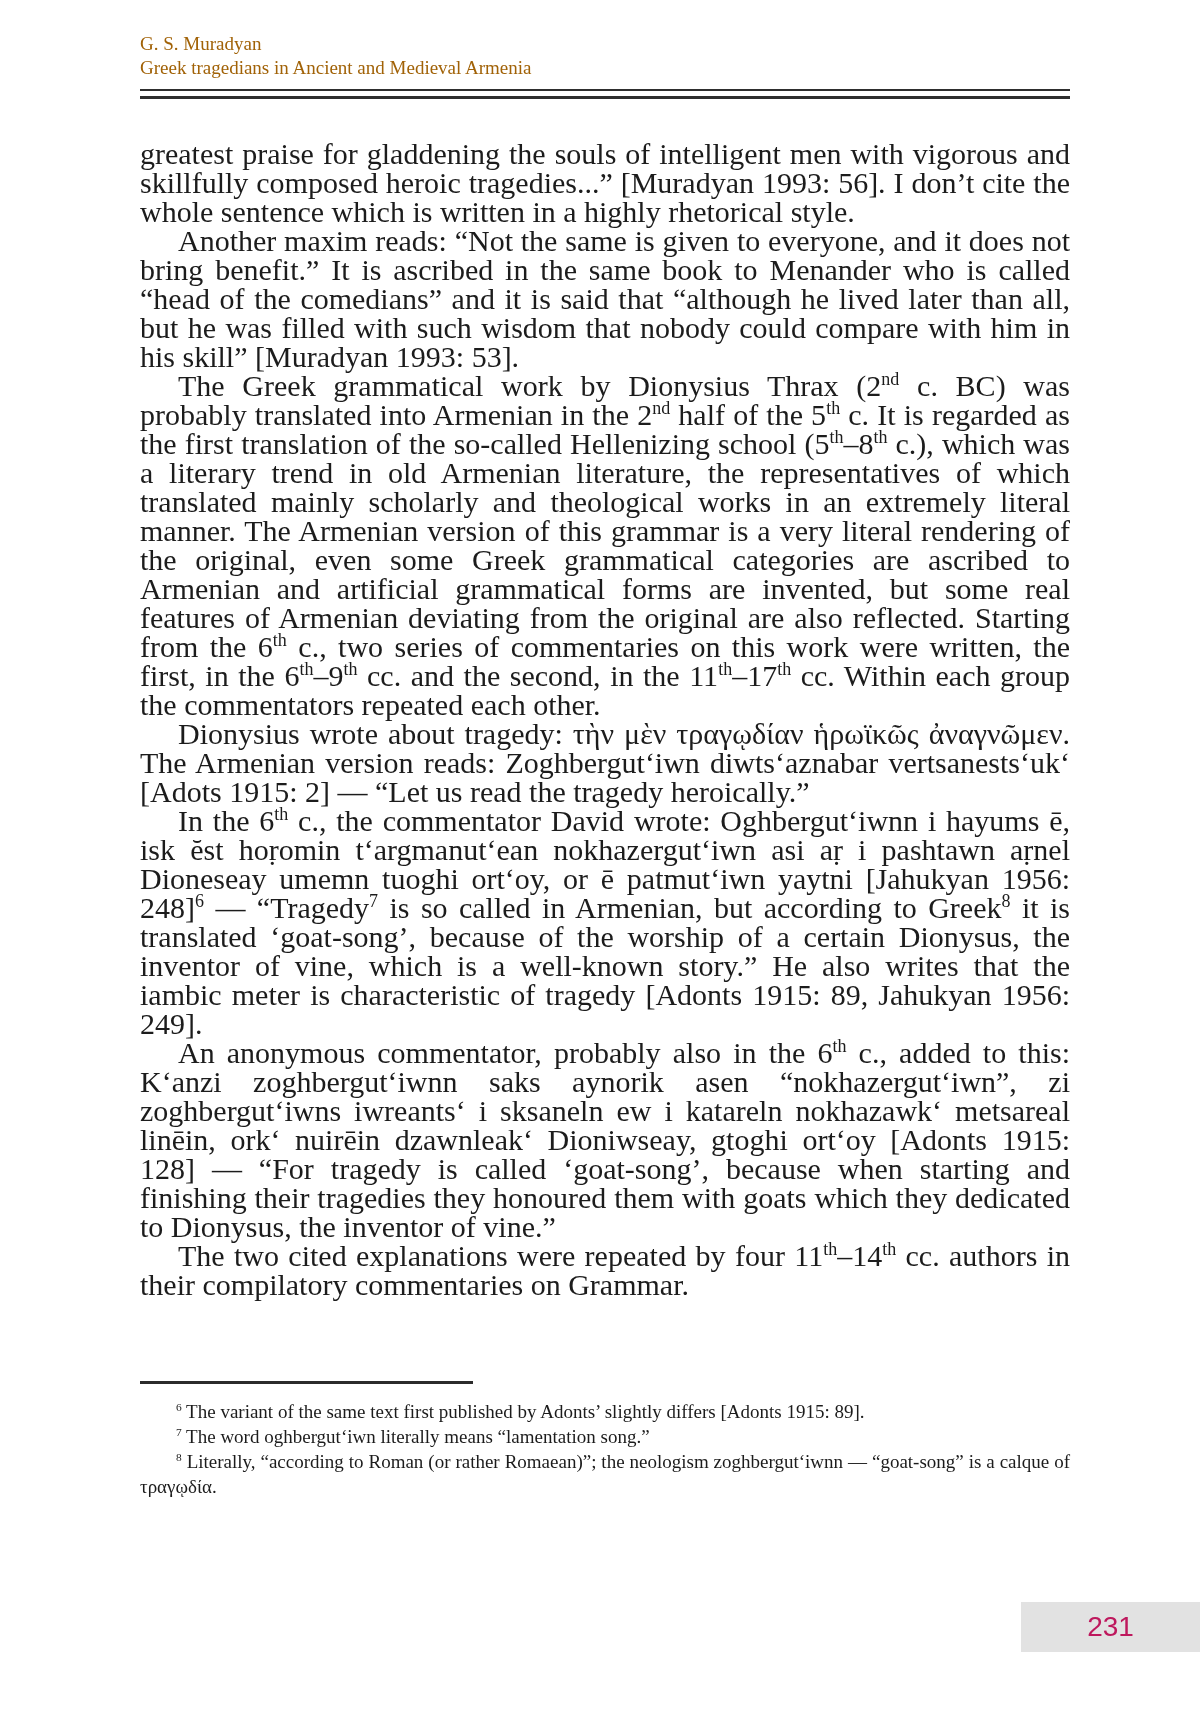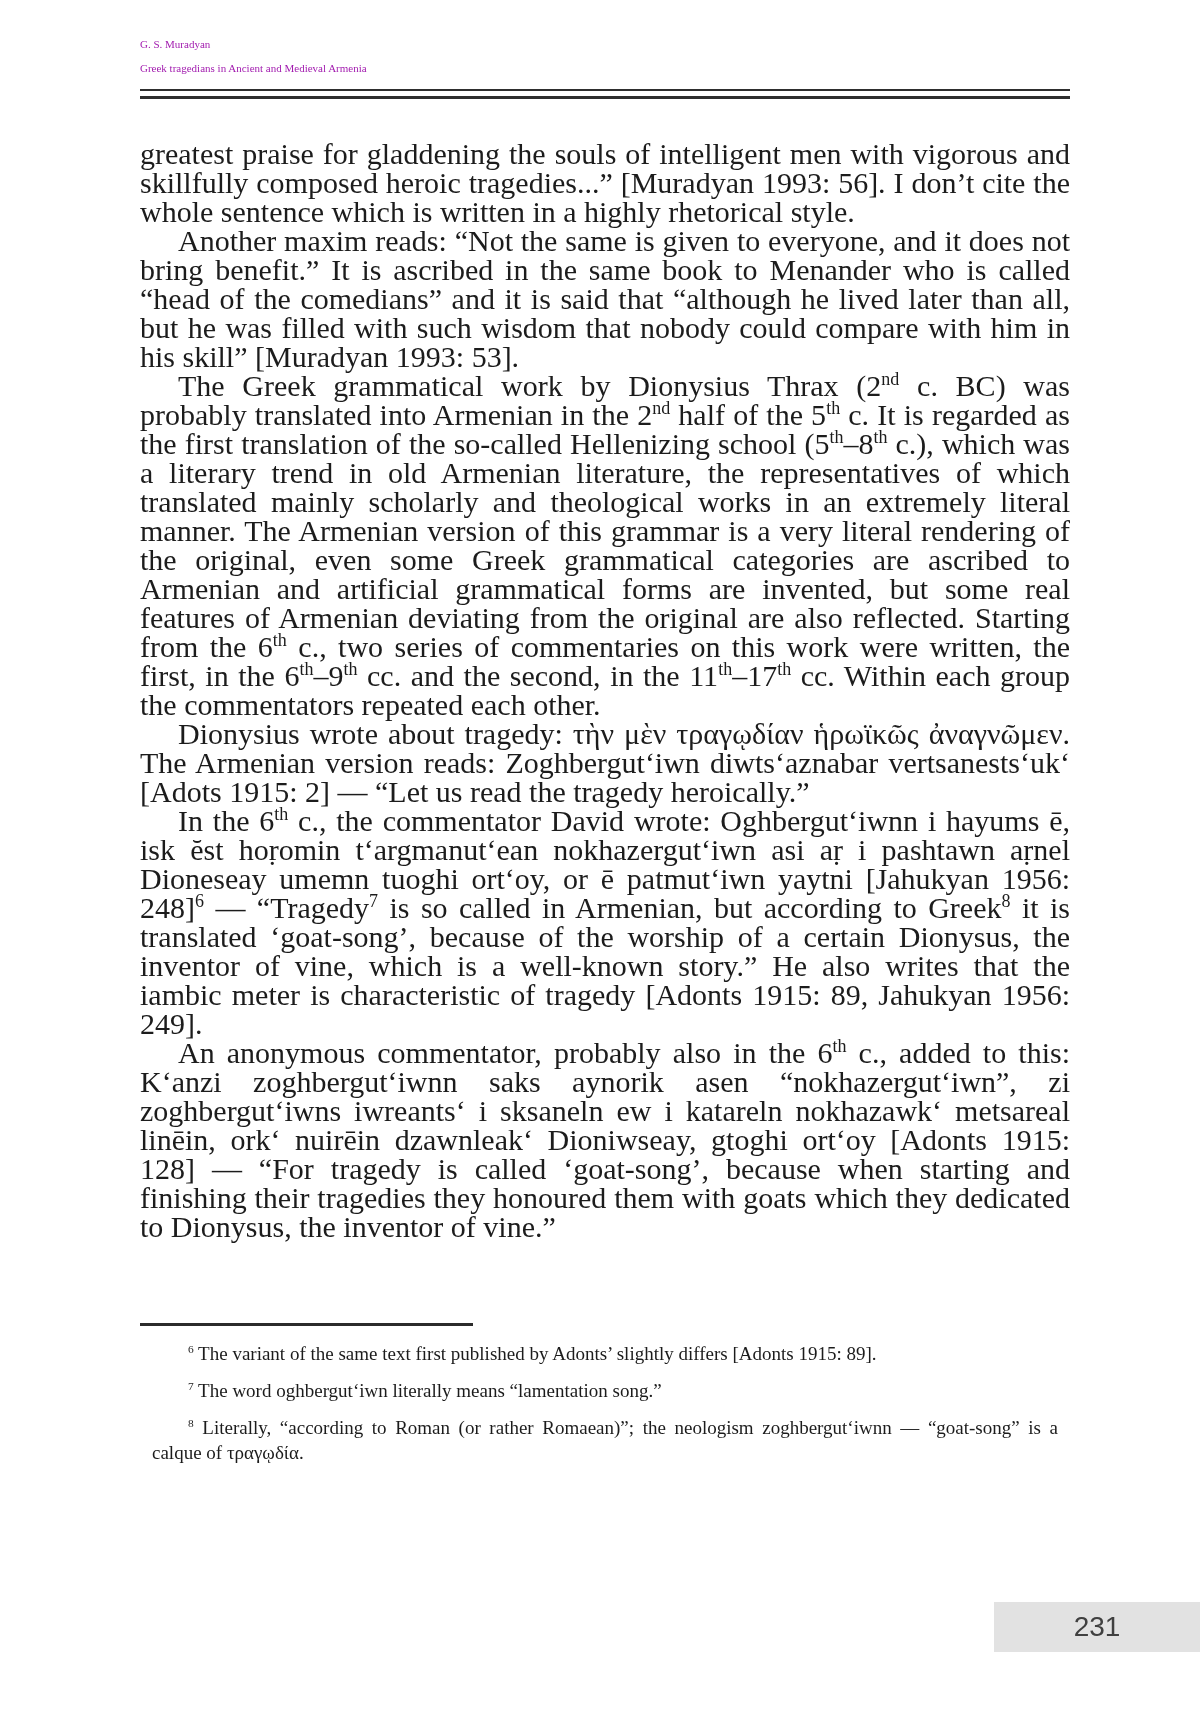--- a/index.html
+++ b/index.html
@@ -18,23 +18,23 @@
     color: #1c1c1c;
     font-family: "Liberation Serif", "DejaVu Serif", serif;
   }
   .content-col {
     position: absolute;
     left: 140px;
     top: 32px;
     width: 930px;
   }
   .running-head {
-    font-size: 11px;
+    font-size: 19px;
     line-height: 24px;
-    color: #a21caf;
+    color: #a16207;
   }
   .double-rule {
     margin-top: 9px;
     height: 5px;
     border-top: 2px solid #2e2e2e;
     border-bottom: 3px solid #2e2e2e;
   }
   .article-body {
     margin-top: 40px;
     font-size: 30px;
@@ -60,34 +60,34 @@
   .footnote-rule {
     width: 333px;
     border-top: 3px solid #2b2b2b;
     margin-bottom: 15px;
   }
   .footnotes {
     font-size: 19px;
     line-height: 25px;
     text-align: justify;
   }
-  .footnotes p { margin: 12px; }
+  .footnotes p { margin: 0; }
   .footnotes p.indent { text-indent: 36px; }
   .page-number-box {
     position: absolute;
     right: 0;
     bottom: 58px;
-    width: 206px;
+    width: 179px;
     height: 50px;
     display: flex;
     align-items: center;
     justify-content: center;
     font-family: "Liberation Sans", "DejaVu Sans", sans-serif;
     font-size: 28px;
-    color: #404040;
+    color: #be185d;
   }
 </style>
 </head>
 <body>
 
 <div class="page" style="background: rgb(255, 255, 255); color: rgb(28, 28, 28);">
   <div class="content-col">
 
     <div class="running-head">
       <div>G. S. Muradyan</div>
@@ -96,20 +96,21 @@
 
     <div class="double-rule"></div>
 
     <div class="article-body">
         <p class="body"><span>greatest praise for gladdening the souls of intelligent men with vigorous and skillfully composed heroic tragedies...” [Muradyan 1993: 56]. I don’t cite the whole sentence which is written in a highly rhetorical style.</span></p>
         <p class="body indent"><span>Another maxim reads: “Not the same is given to everyone, and it does not bring benefit.” It is ascribed in the same book to Menander who is called “head of the comedians” and it is said that “although he lived later than all, but he was filled with such wisdom that nobody could compare with him in his skill” [Muradyan 1993: 53].</span></p>
         <p class="body indent"><span>The Greek grammatical work by Dionysius Thrax (2</span><span class="sup">nd</span><span> c. BC) was probably translated into Armenian in the 2</span><span class="sup">nd</span><span> half of the 5</span><span class="sup">th</span><span> c. It is regarded as the first translation of the so-called Hellenizing school (5</span><span class="sup">th</span><span>–8</span><span class="sup">th</span><span> c.), which was a literary trend in old Armenian literature, the representatives of which translated mainly scholarly and theological works in an extremely literal manner. The Armenian version of this grammar is a very literal rendering of the original, even some Greek grammatical categories are ascribed to Armenian and artificial grammatical forms are invented, but some real features of Armenian deviating from the original are also reflected. Starting from the 6</span><span class="sup">th</span><span> c., two series of commentaries on this work were written, the first, in the 6</span><span class="sup">th</span><span>–9</span><span class="sup">th</span><span> cc. and the second, in the 11</span><span class="sup">th</span><span>–17</span><span class="sup">th</span><span> cc. Within each group the commentators repeated each other.</span></p>
         <p class="body indent"><span>Dionysius wrote about tragedy: τὴν μὲν τραγῳδίαν ἡρωϊκῶς ἀναγνῶμεν. The Armenian version reads: </span><span class="it">Zoghbergutʻiwn diwtsʻaznabar vertsanestsʻukʻ</span><span> [Adots 1915: 2] — “Let us read the tragedy heroically.”</span></p>
         <p class="body indent"><span>In the 6</span><span class="sup">th</span><span> c., the commentator David wrote: </span><span class="it">Oghbergutʻiwnn i hayums ē, isk ĕst hoṛomin tʻargmanutʻean nokhazergutʻiwn asi aṛ i pashtawn aṛnel Dioneseay umemn tuoghi ortʻoy, or ē patmutʻiwn yaytni</span><span> [Jahukyan 1956: 248]</span><span class="sup">6</span><span> — “Tragedy</span><span class="sup">7</span><span> is so called in Armenian, but according to Greek</span><span class="sup">8</span><span> it is translated ‘goat-song’, because of the worship of a certain Dionysus, the inventor of vine, which is a well-known story.” He also writes that the iambic meter is characteristic of tragedy [Adonts 1915: 89, Jahukyan 1956: 249].</span></p>
         <p class="body indent"><span>An anonymous commentator, probably also in the 6</span><span class="sup">th</span><span> c., added to this: </span><span class="it">Kʻanzi zoghbergutʻiwnn saks aynorik asen “nokhazergutʻiwn”, zi zoghbergutʻiwns iwreantsʻ i sksaneln ew i katareln nokhazawkʻ metsareal linēin, orkʻ nuirēin dzawnleakʻ Dioniwseay, gtoghi ortʻoy</span><span> [Adonts 1915: 128] — “For tragedy is called ‘goat-song’, because when starting and finishing their tragedies they honoured them with goats which they dedicated to Dionysus, the inventor of vine.”</span></p>
+        <p class="body indent"><span>The two cited explanations were repeated by four 11</span><span class="sup">th</span><span>–14</span><span class="sup">th</span><span> cc. authors in their compilatory commentaries on </span><span class="it">Grammar</span><span>.</span></p>
       </div>
 
     <div class="footnote-block">
       <div class="footnote-rule"></div>
       <div class="footnotes">
           <p class="indent"><span class="sup">6</span><span> The variant of the same text first published by Adonts’ slightly differs [Adonts 1915: 89].</span></p>
           <p class="indent"><span class="sup">7</span><span> The word </span><span class="it">oghbergutʻiwn</span><span> literally means “lamentation song.”</span></p>
           <p class="indent"><span class="sup">8</span><span> Literally, “according to Roman (or rather Romaean)”; the neologism </span><span class="it">zoghbergutʻiwnn</span><span> — “goat-song” is a calque of τραγῳδία.</span></p>
         </div>
     </div>

